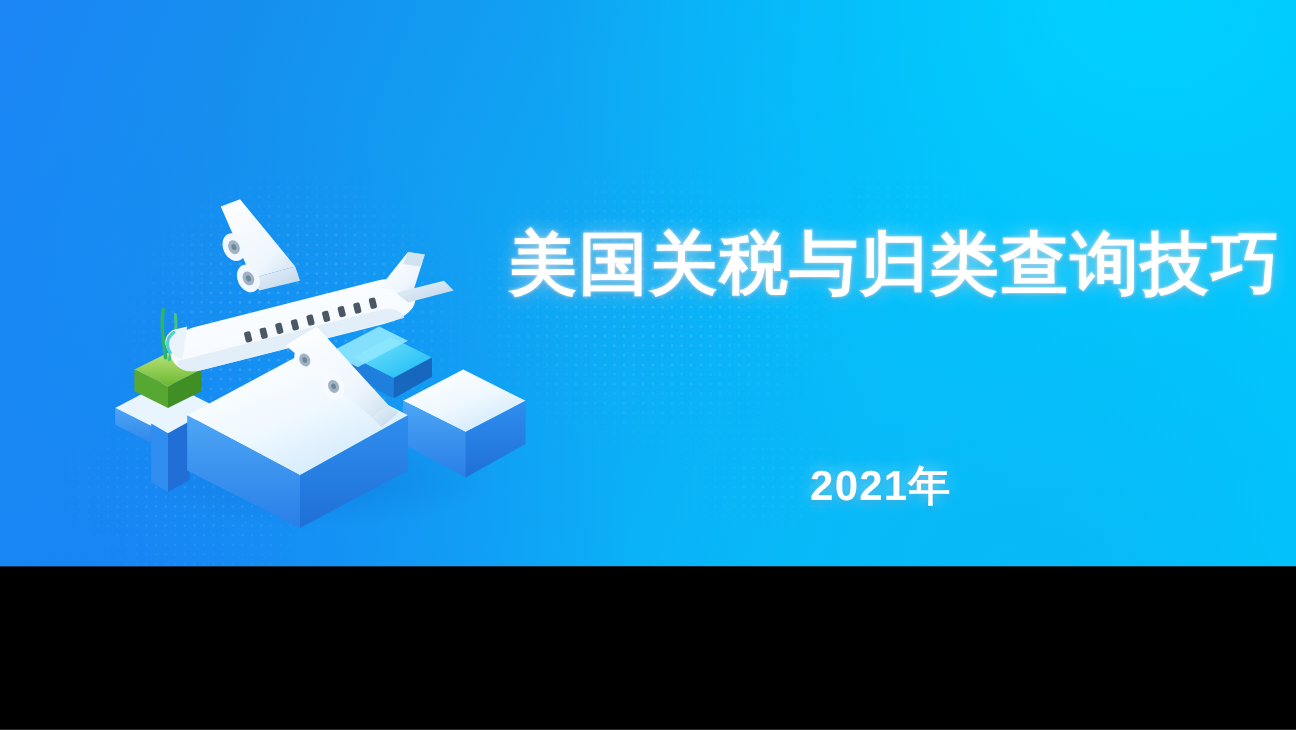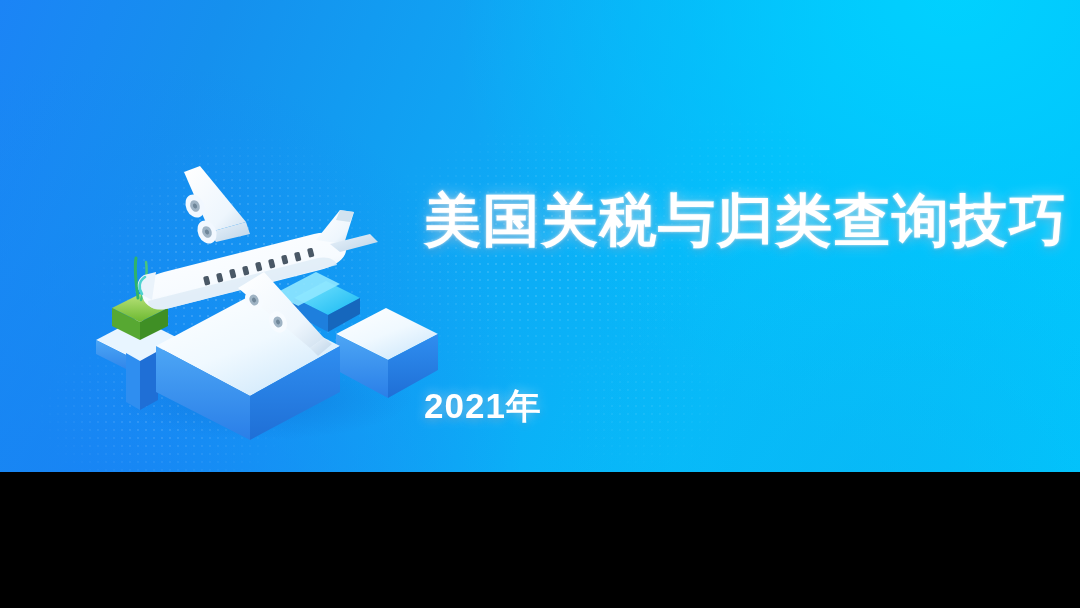--- a/index.html
+++ b/index.html
@@ -132,20 +132,21 @@
       0 2px 8px rgba(0,70,130,0.30),
       0 0 3px rgba(255,255,255,0.85);
   }
   .title-line-2 { margin-top: 24px; }
 
   .subtitle {
     position: absolute;
     left: 424px;
     top: 385px;
     width: 620px;
+    text-align: center;
     color: #ffffff;
     font-size: 35px;
     line-height: 42px;
     font-weight: 700;
     letter-spacing: 1px;
     text-shadow:
       0 0 12px rgba(255,255,255,0.55),
       0 2px 6px rgba(0,70,130,0.25);
   }
 </style>

